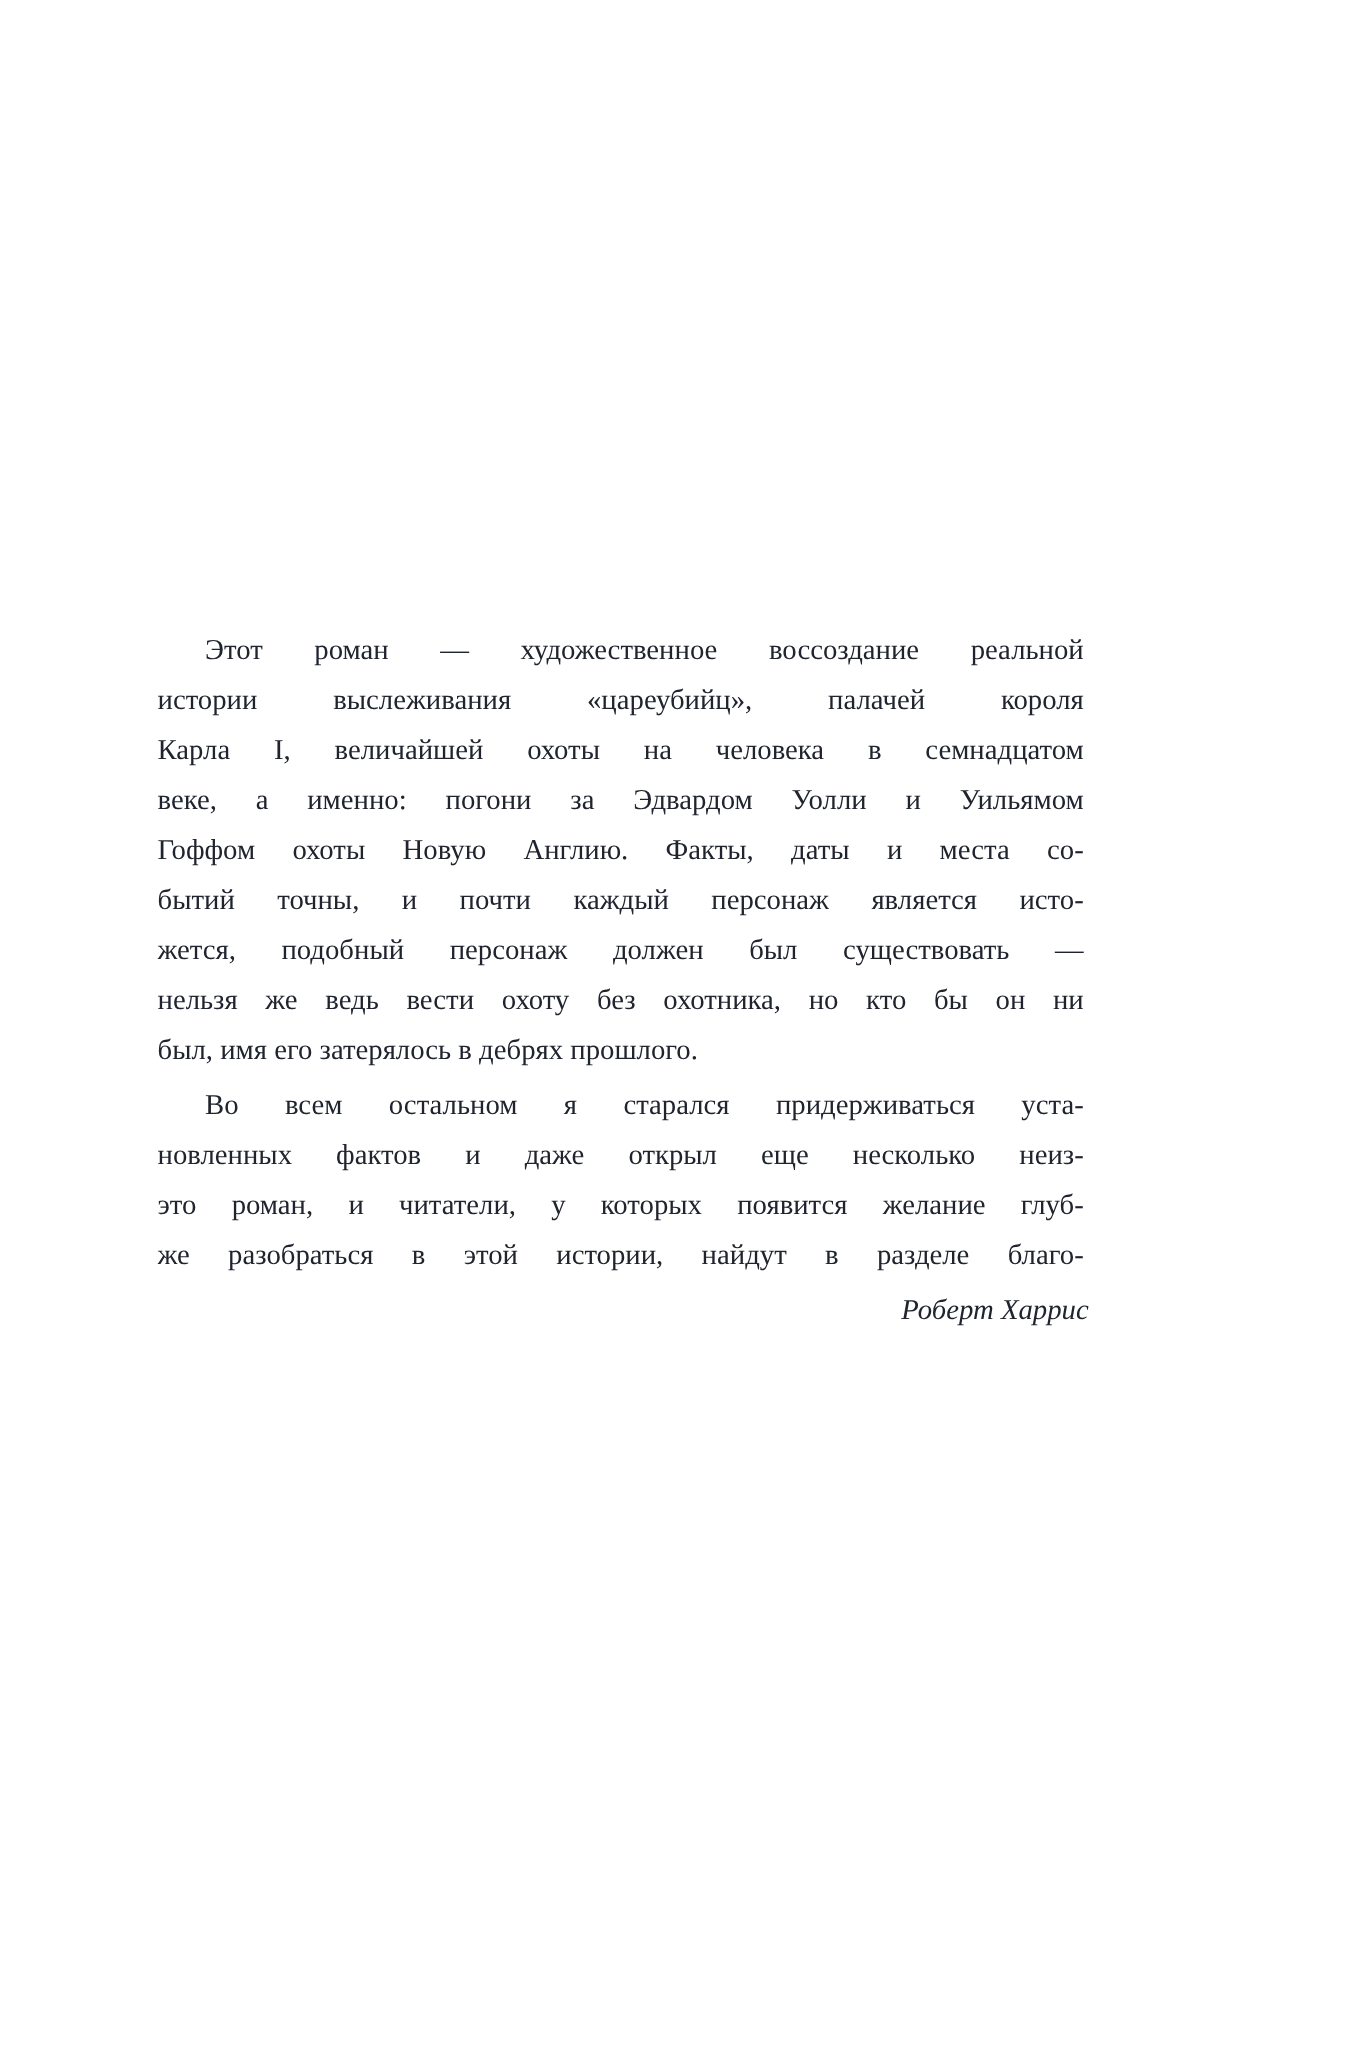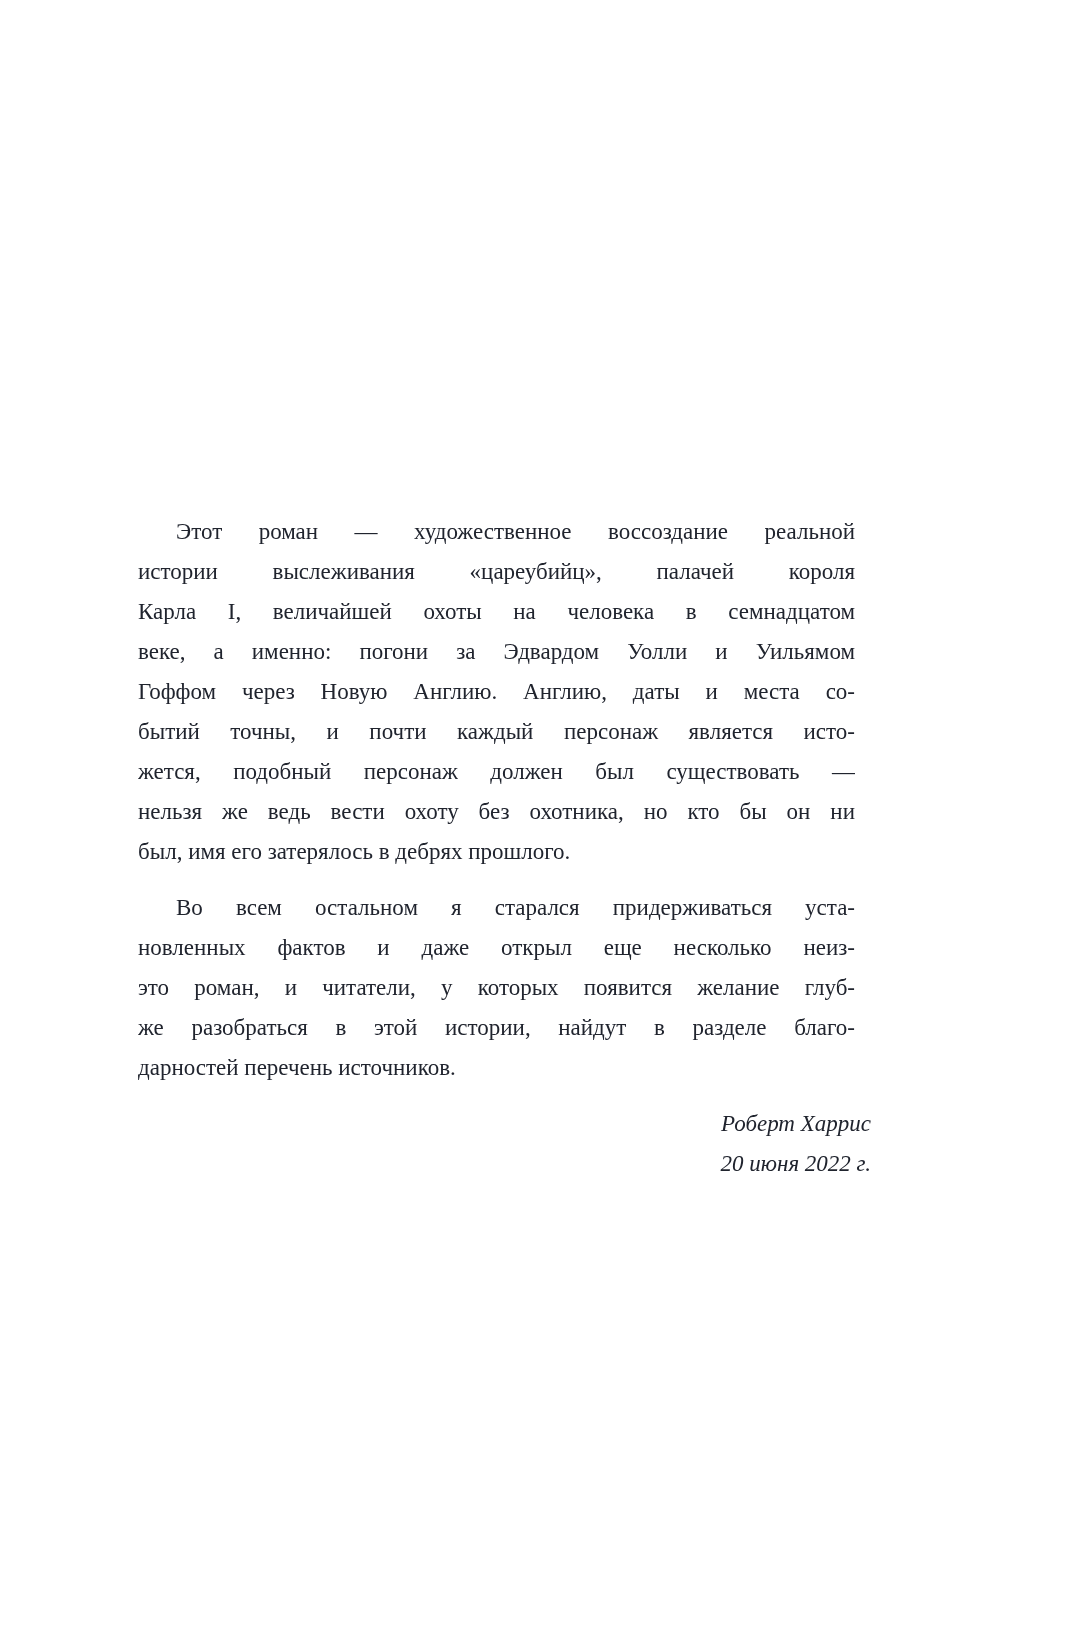--- a/index.html
+++ b/index.html
@@ -18,21 +18,21 @@
   }
   .text-block {
     position: absolute;
     left: 122px;
     top: 496px;
     width: 749px;
     font-size: 23px;
     line-height: 40px;
   }
   .paragraph {
-    margin: 16px;
+    margin: 4px;
   }
   .line {
     height: 40px;
     text-align: justify;
     text-align-last: justify;
     white-space: normal;
     overflow: hidden;
   }
   .line.last {
     text-align: right;
@@ -55,32 +55,30 @@
 <body>
 
 <div class="page">
   <div class="text-block">
     <div>
         <div class="paragraph">
           <div class="line indent">Этот роман — художественное воссоздание реальной</div>
           <div class="line">истории выслеживания «цареубийц», палачей короля</div>
           <div class="line">Карла I, величайшей охоты на человека в семнадцатом</div>
           <div class="line">веке, а именно: погони за Эдвардом Уолли и Уильямом</div>
-          <div class="line">Гоффом через Новую Англию. Англию, даты и места со-</div>
+          <div class="line">Гоффом охоты Новую Англию. Факты, даты и места со-</div>
           <div class="line">бытий точны, и почти каждый персонаж является исто-</div>
           <div class="line">жется, подобный персонаж должен был существовать —</div>
           <div class="line">нельзя же ведь вести охоту без охотника, но кто бы он ни</div>
           <div class="line last">был, имя его затерялось в дебрях прошлого.</div>
         </div>
         <div class="paragraph">
           <div class="line indent">Во всем остальном я старался придерживаться уста-</div>
           <div class="line">новленных фактов и даже открыл еще несколько неиз-</div>
           <div class="line">это роман, и читатели, у которых появится желание глуб-</div>
           <div class="line">же разобраться в этой истории, найдут в разделе благо-</div>
-          <div class="line last">дарностей перечень источников.</div>
         </div>
       </div>
     <div class="signature">
       <div class="sig-line">Роберт Харрис</div>
-      <div class="sig-line">20 июня 2022 г.</div>
     </div>
   </div>
 </div>
 
 </body></html>

